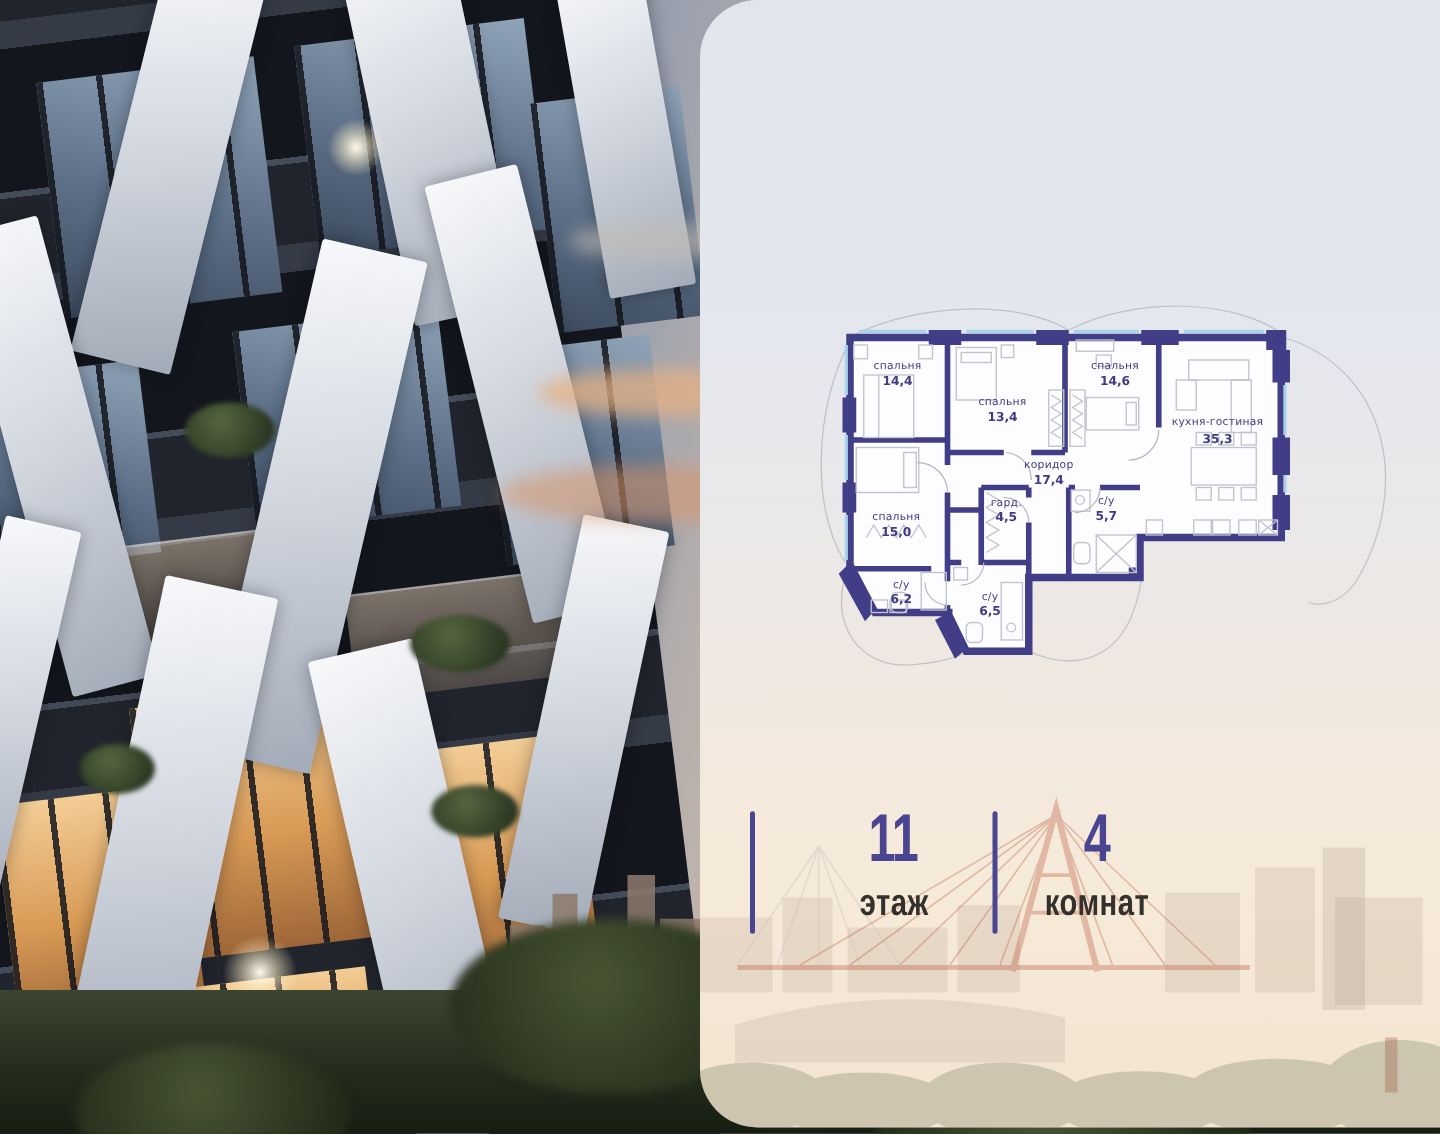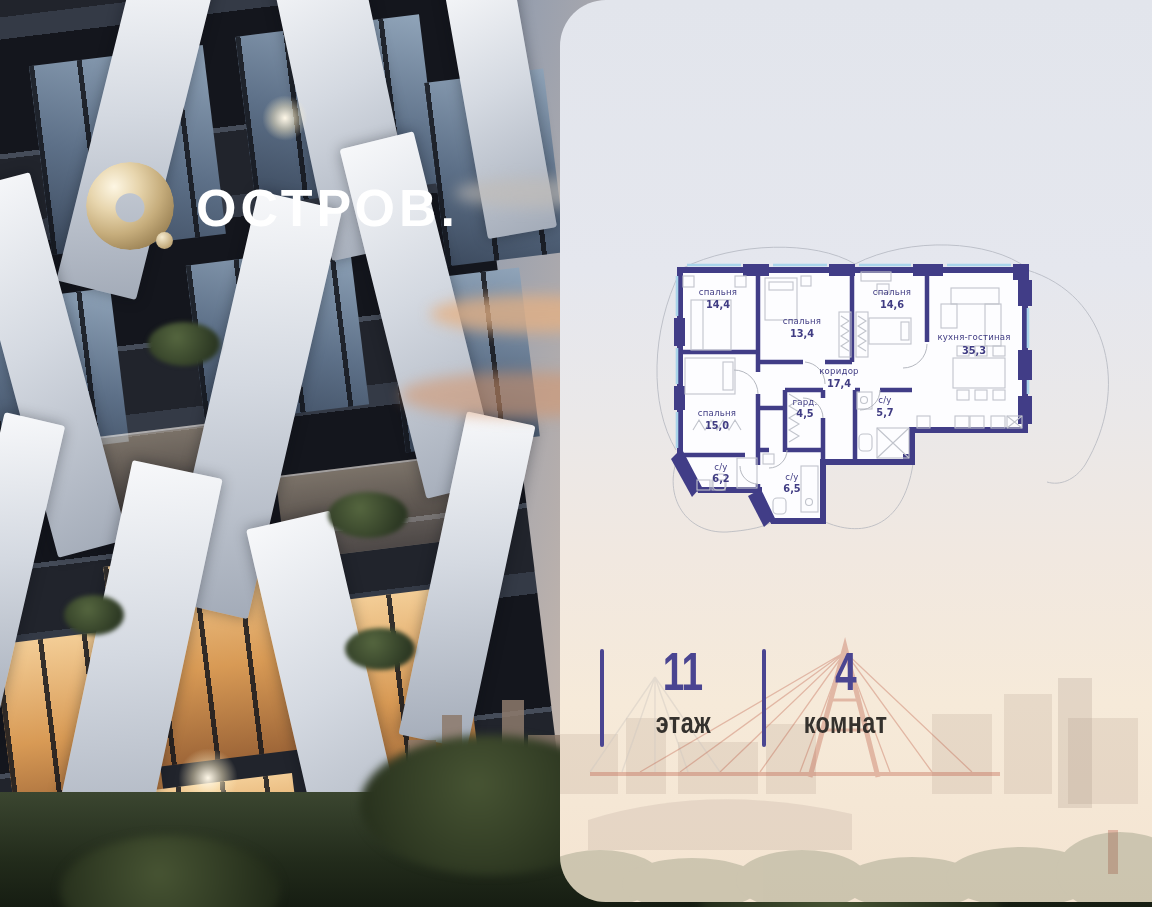--- a/index.html
+++ b/index.html
@@ -63,21 +63,21 @@
   .rarea{font-size:9.8px;font-weight:700;}
 
   
   .stats{position:absolute;left:40px;top:646px;width:470px;display:flex;align-items:flex-start;}
   .stat{display:flex;flex-direction:column;align-items:center;}
   .stat .v{font-size:54px;font-weight:700;color:#4a4591;line-height:.95;
     transform:scaleX(.72);transform-origin:center;letter-spacing:-1px;white-space:nowrap;}
   .stat .l{margin-top:9px;font-size:30px;font-weight:700;color:#34312d;
     transform:scaleX(.78);transform-origin:center;letter-spacing:.5px;white-space:nowrap;}
   .sdiv{width:4px;height:98px;margin-top:3px;border-radius:2px;background:#4a4591;flex:0 0 4px;}
-  .c1{width:172px;} .c2{width:158px;} .c3{width:160px;}
+  .c1{width:172px;} .c2{width:158px;margin-left:32px;} .c3{width:160px;}
 </style>
 </head>
 <body>
 
 <div class="stage">
 
   <div class="photo">
     <div class="layer facade"></div>
 
     <div class="layer win win-cool" style="left:40px;top:55px;width:175px;height:190px"></div>
@@ -127,25 +127,20 @@
       <i style="left:120px;width:34px;height:75px"></i>
       <i style="left:158px;width:24px;height:90px"></i>
     </div>
 
     <div class="layer trees"></div>
     <div class="layer treeblob" style="left:360px;top:735px;width:260px;height:140px"></div>
     <div class="layer treeblob" style="left:60px;top:835px;width:220px;height:110px"></div>
     <div class="layer treeblob" style="left:700px;top:870px;width:300px;height:70px"></div>
   </div>
 
-  <div class="logo">
-    <div class="torus"></div>
-    <div class="logo-dot"></div>
-    <div class="brand-text">ОСТРОВ.</div>
-  </div>
 
   <div class="card">
 
     <svg class="cityscape" viewBox="0 0 592 280">
       <g opacity="0.16" fill="#9b8474">
         <rect x="0" y="112" width="58" height="60"></rect>
           <rect x="66" y="96" width="40" height="76"></rect>
         <rect x="118" y="120" width="80" height="52"></rect>
           <rect x="206" y="102" width="50" height="70"></rect>
         <rect x="372" y="92" width="60" height="80"></rect>

